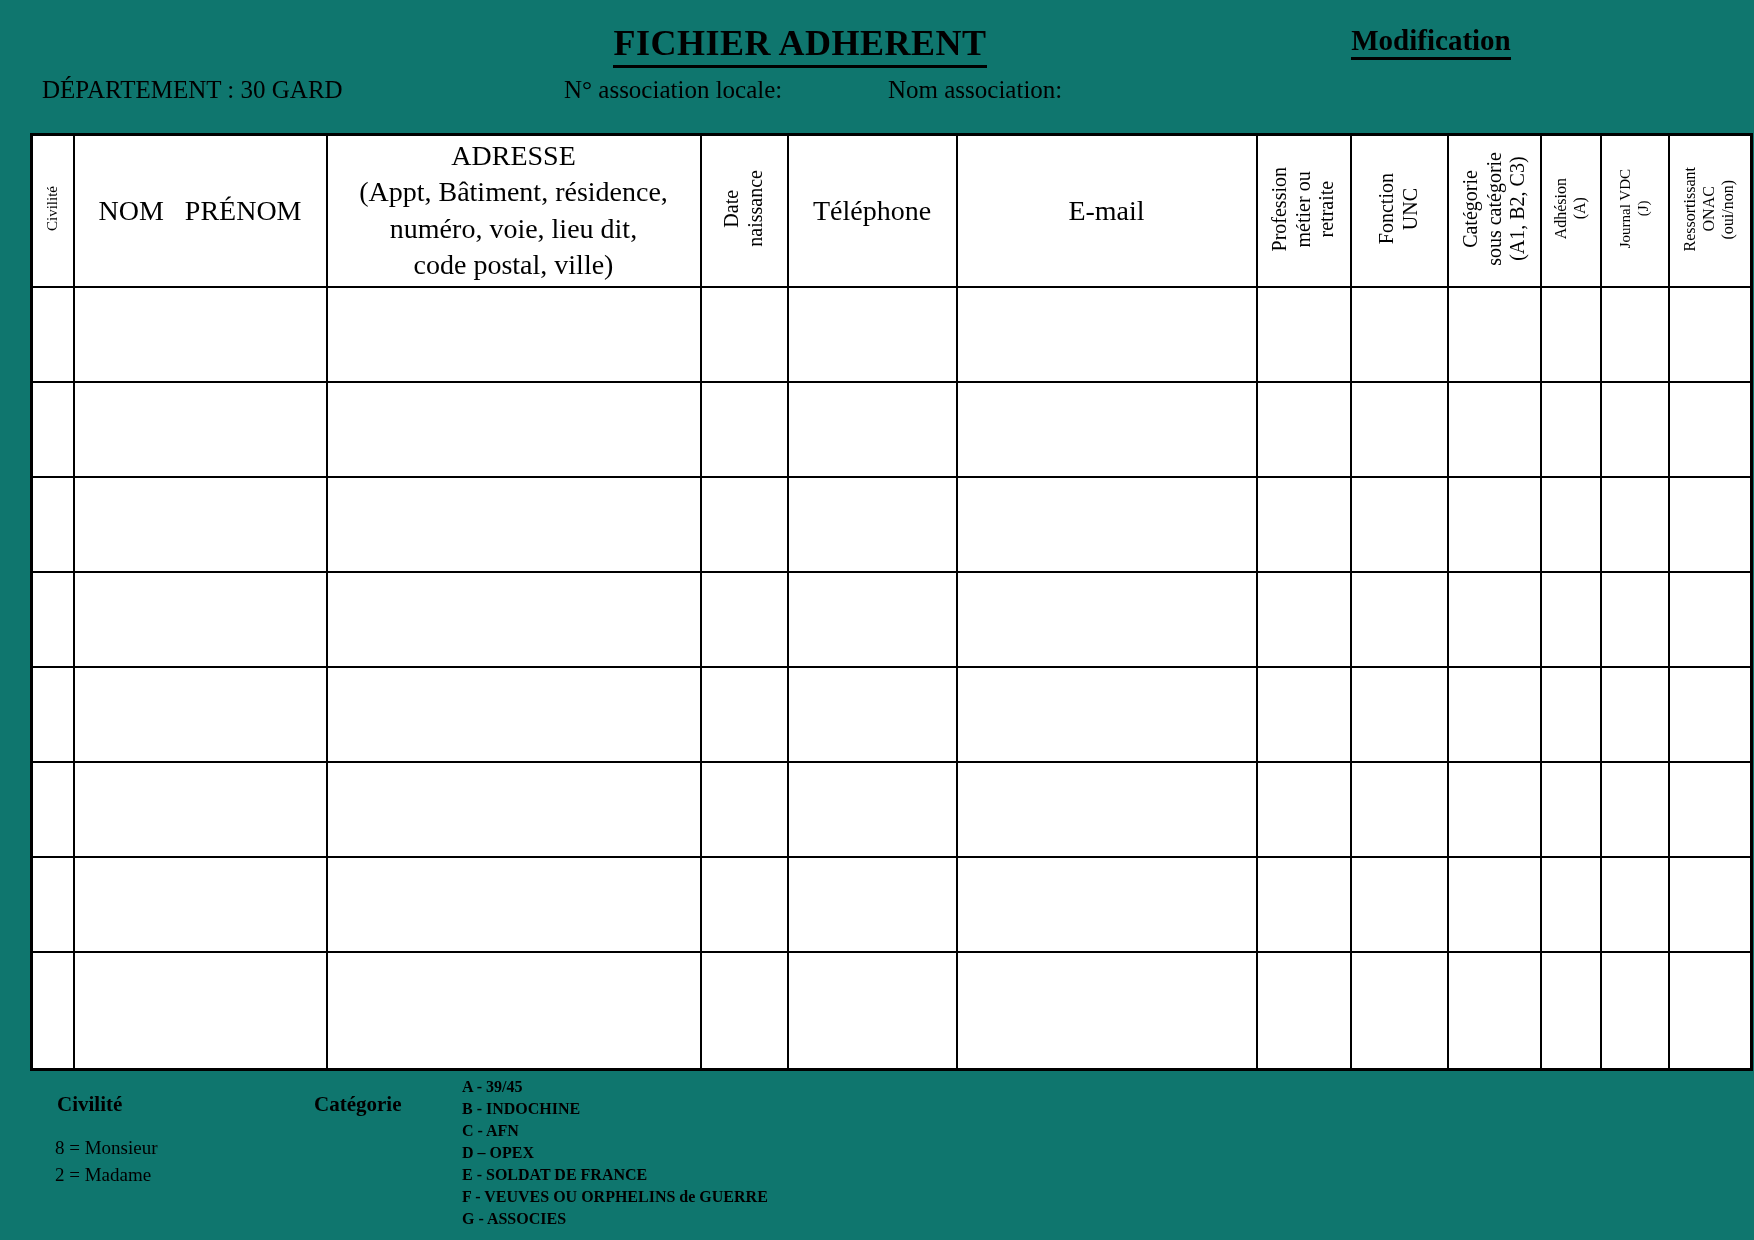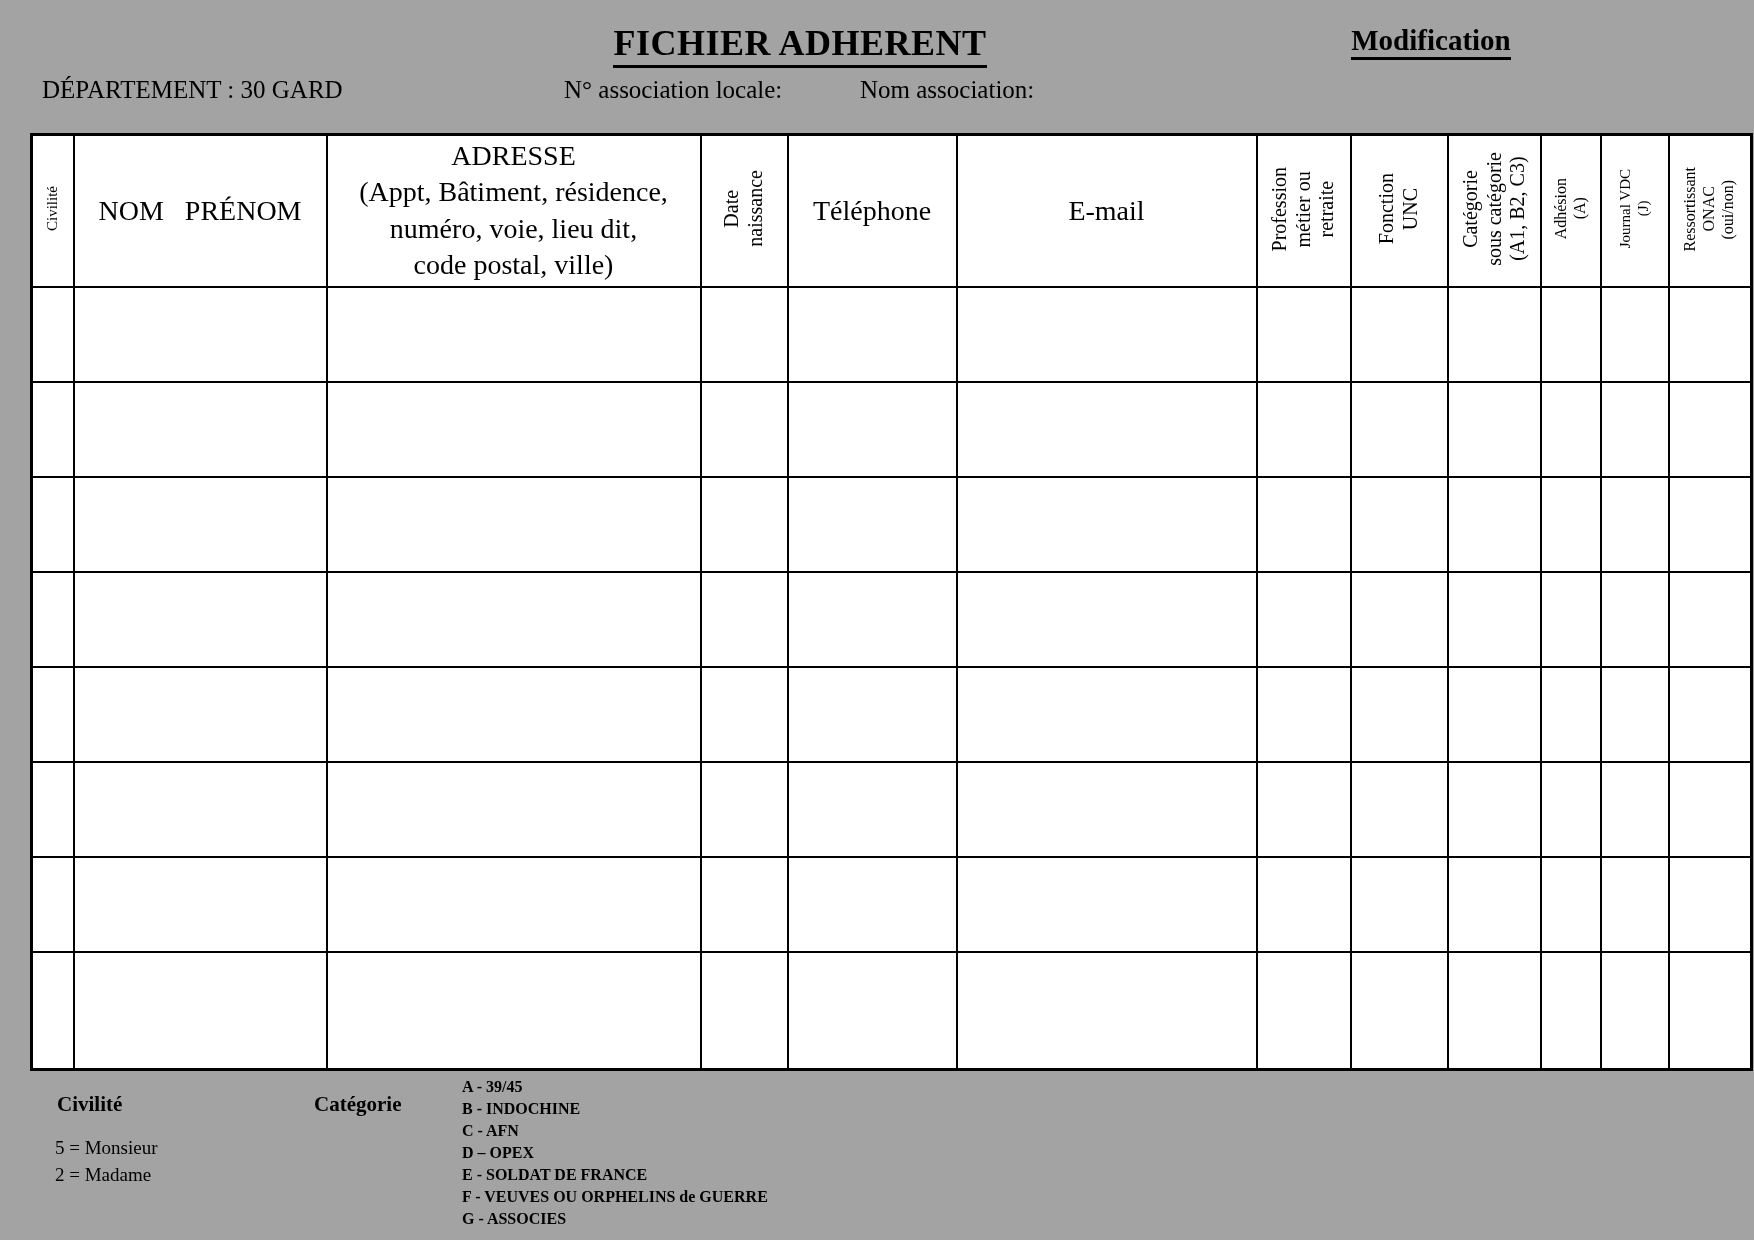--- a/index.html
+++ b/index.html
@@ -5,21 +5,21 @@
   * { margin: 0; padding: 0; box-sizing: border-box; }
   html, body { background: #ffffff; }
   body {
     width: 1754px; height: 1240px;
     font-family: "Liberation Serif", "DejaVu Serif", serif;
     color: #000;
   }
   .page {
     position: relative;
     width: 1754px; height: 1240px;
-    background: #a3a3a3;
+    background: #0f766e;
     overflow: hidden;
     padding-left: 17px;
   }
   .page-title {
     position: absolute; top: 22px; left: 460px; width: 680px;
     text-align: center;
   }
   .page-title span {
     font-size: 36px; font-weight: bold;
     border-bottom: 3px solid #000;
@@ -31,21 +31,21 @@
     text-align: center;
   }
   .mode-label span {
     font-size: 29px; font-weight: bold;
     border-bottom: 3px solid #000;
     padding-bottom: 1px;
   }
   .meta-label { position: absolute; top: 76px; font-size: 25px; }
   .meta-dept { left: 42px; }
   .meta-assoc-num { left: 564px; }
-  .meta-assoc-name { left: 860px; }
+  .meta-assoc-name { left: 888px; }
 
   table.adherent {
     position: absolute; left: 30px; top: 133px;
     width: 1720px;
     border-collapse: collapse;
     table-layout: fixed;
     border: 3px solid #000;
   }
   table.adherent th, table.adherent td {
     border: 2px solid #000;
@@ -252,21 +252,21 @@
           <td></td>
           <td></td>
           <td></td>
           <td></td>
         </tr>
       </tbody>
   </table>
 
   <div class="legend-title legend-civ-title">Civilité</div>
   <div class="legend-civ-items">
-    <div>5 = Monsieur</div>
+    <div>8 = Monsieur</div>
     <div>2 = Madame</div>
   </div>
 
   <div class="legend-title legend-cat-title">Catégorie</div>
   <div class="legend-cat-items">
     <div>A - 39/45</div>
     <div>B - INDOCHINE</div>
     <div>C - AFN</div>
     <div>D – OPEX</div>
     <div>E - SOLDAT DE FRANCE</div>

